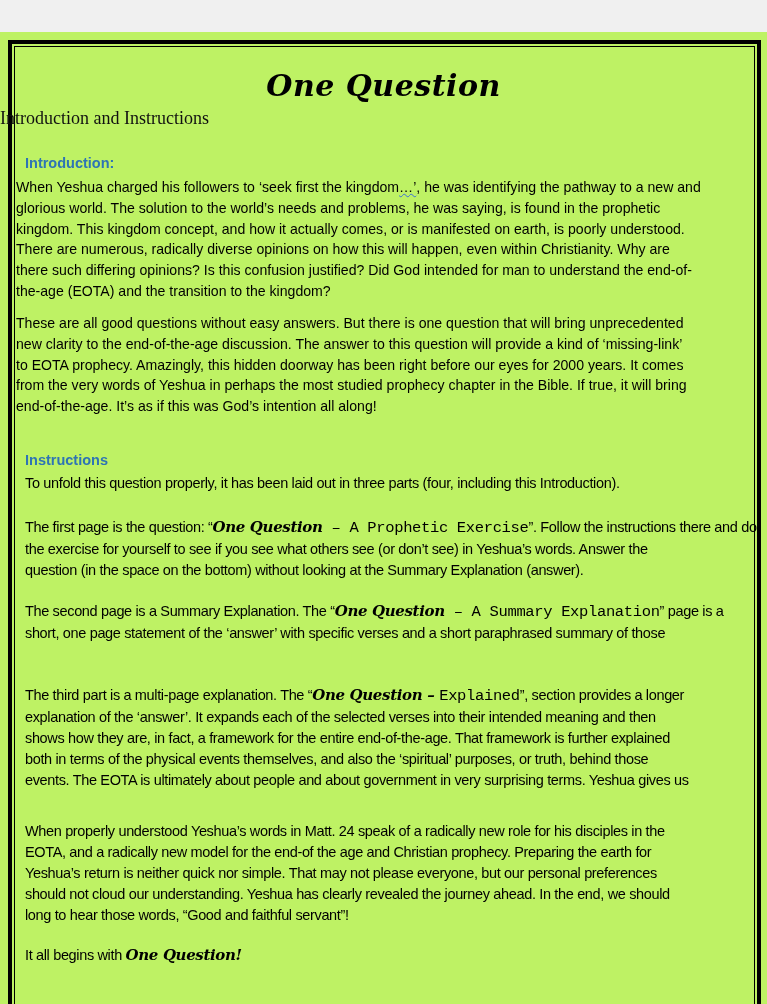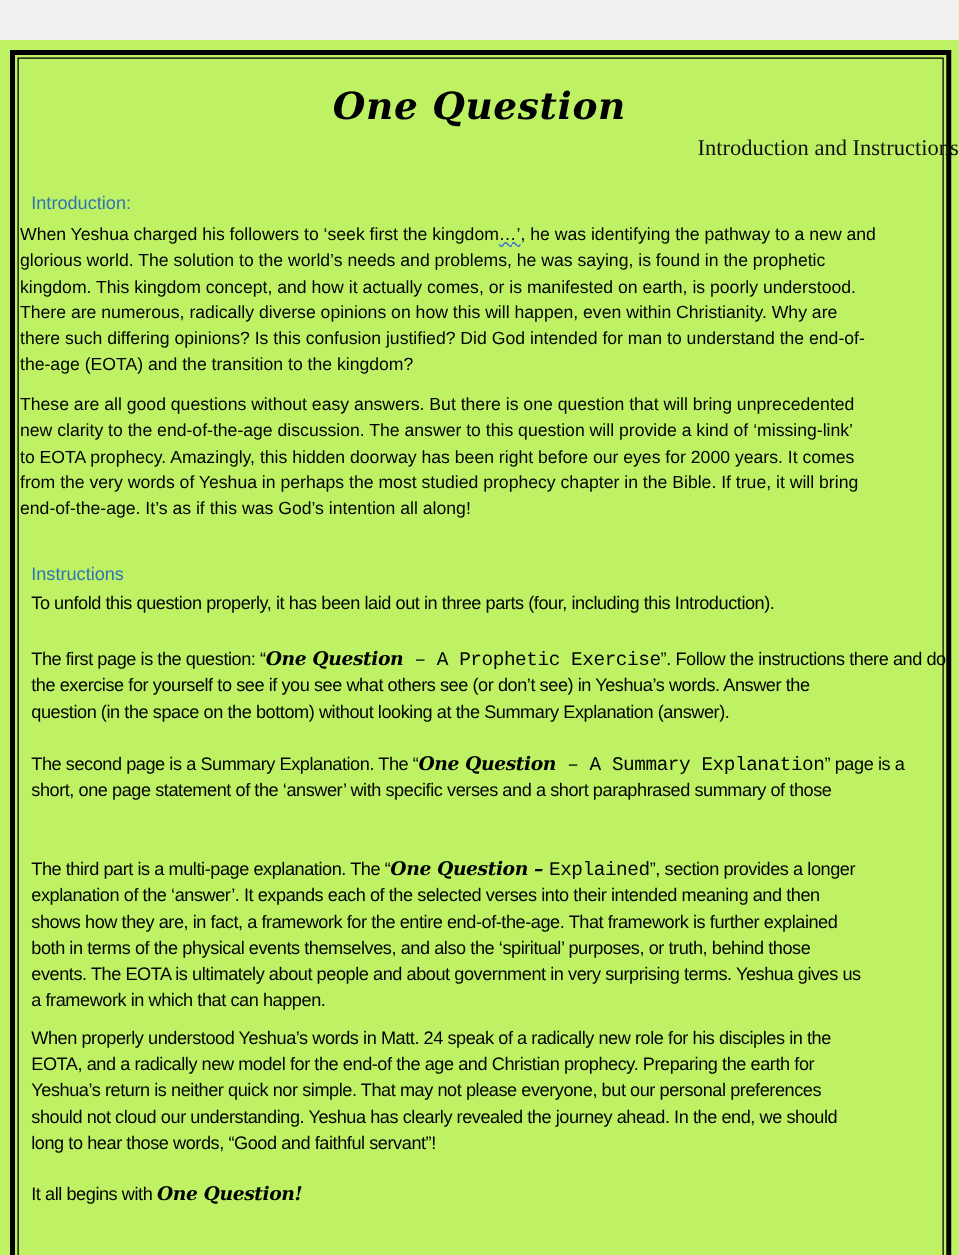--- a/index.html
+++ b/index.html
@@ -17,26 +17,26 @@
   .frame-inner {
     position: absolute; left: 14px; top: 14px; width: 739px; height: 978px;
     border: 1px solid #000; box-sizing: border-box; width: 741px; height: 980px;
   }
   .title {
     position: absolute; left: 0; width: 767px; top: 34px; text-align: center;
     font-family: "DejaVu Serif", serif; font-style: italic; font-weight: bold;
     font-size: 30px; color: #000; letter-spacing: 0.5px; line-height: 40px;
   }
   .subtitle {
-    position: absolute; left: 0; width: 767px; top: 75px; text-align: right;
+    position: absolute; left: 0; width: 767px; top: 75px; text-align: left;
     font-family: "Liberation Serif", serif; font-size: 18px; color: #111; line-height: 22px;
   }
   .heading {
     position: absolute; left: 25px; font-family: "Liberation Sans", sans-serif;
-    font-weight: normal; font-size: 14.5px; color: #2e74b5; line-height: 20px;
+    font-weight: bold; font-size: 14.5px; color: #2e74b5; line-height: 20px;
   }
   .para {
     position: absolute; left: 16px; width: 725px;
     font-family: "Liberation Sans", sans-serif; font-size: 14.1px; line-height: 20.8px; color: #000;
     white-space: nowrap;
   }
   .cond {
     position: absolute; left: 25px; width: 725px;
     font-family: "Liberation Sans", sans-serif; font-size: 14.5px; line-height: 21px; color: #000;
     white-space: nowrap; letter-spacing: -0.35px;
@@ -93,21 +93,20 @@
     <span class="line"><span>The second page is a Summary Explanation.  The “</span><span class="script">One Question</span><span class="display"> – A Summary Explanation</span><span>” page is a</span></span>
     <span class="line">short, one page statement of the ‘answer’ with specific verses and a short paraphrased summary of those</span>
   </div>
 
   <div class="cond" style="top:653px">
     <span class="line"><span>The third part is a multi-page explanation.  The “</span><span class="script">One Question – </span><span class="display">Explained</span><span>”, section provides a longer</span></span>
     <span class="line">explanation of the ‘answer’.  It expands each of the selected verses into their intended meaning and then</span>
     <span class="line">shows how they are, in fact, a framework for the entire end-of-the-age.  That framework is further explained</span>
     <span class="line">both in terms of the physical events themselves, and also the ‘spiritual’ purposes, or truth, behind those</span>
     <span class="line">events.  The EOTA is ultimately about people and about government in very surprising terms.  Yeshua gives us</span>
-    <span class="line">a framework in which that can happen.</span>
   </div>
 
   <div class="cond" style="top:789px">
     <span class="line">When properly understood Yeshua’s words in Matt. 24 speak of a radically new role for his disciples in the</span>
     <span class="line">EOTA, and a radically new model for the end-of the age and Christian prophecy. Preparing the earth for</span>
     <span class="line">Yeshua’s return is neither quick nor simple.  That may not please everyone, but our personal preferences</span>
     <span class="line">should not cloud our understanding.  Yeshua has clearly revealed the journey ahead.  In the end, we should</span>
     <span class="line">long to hear those words, “Good and faithful servant”!</span>
   </div>
 

